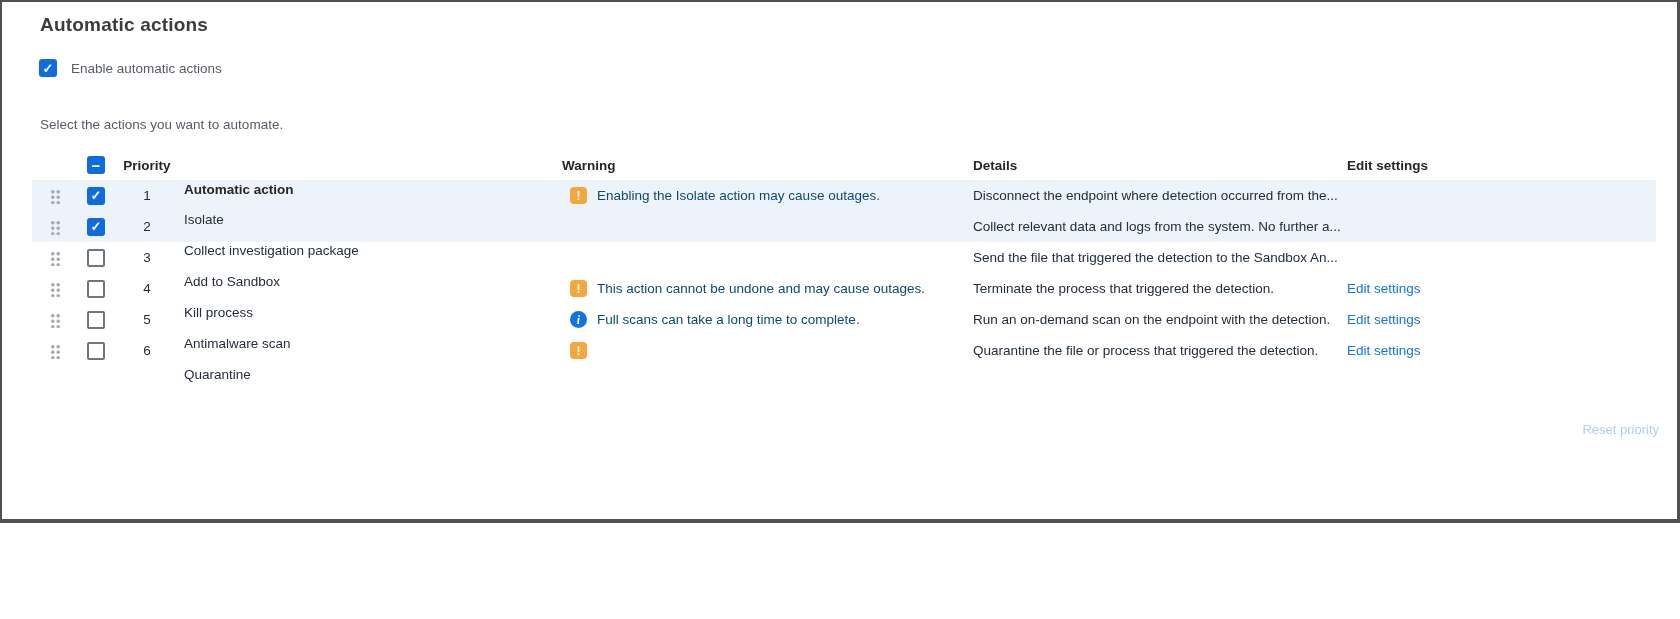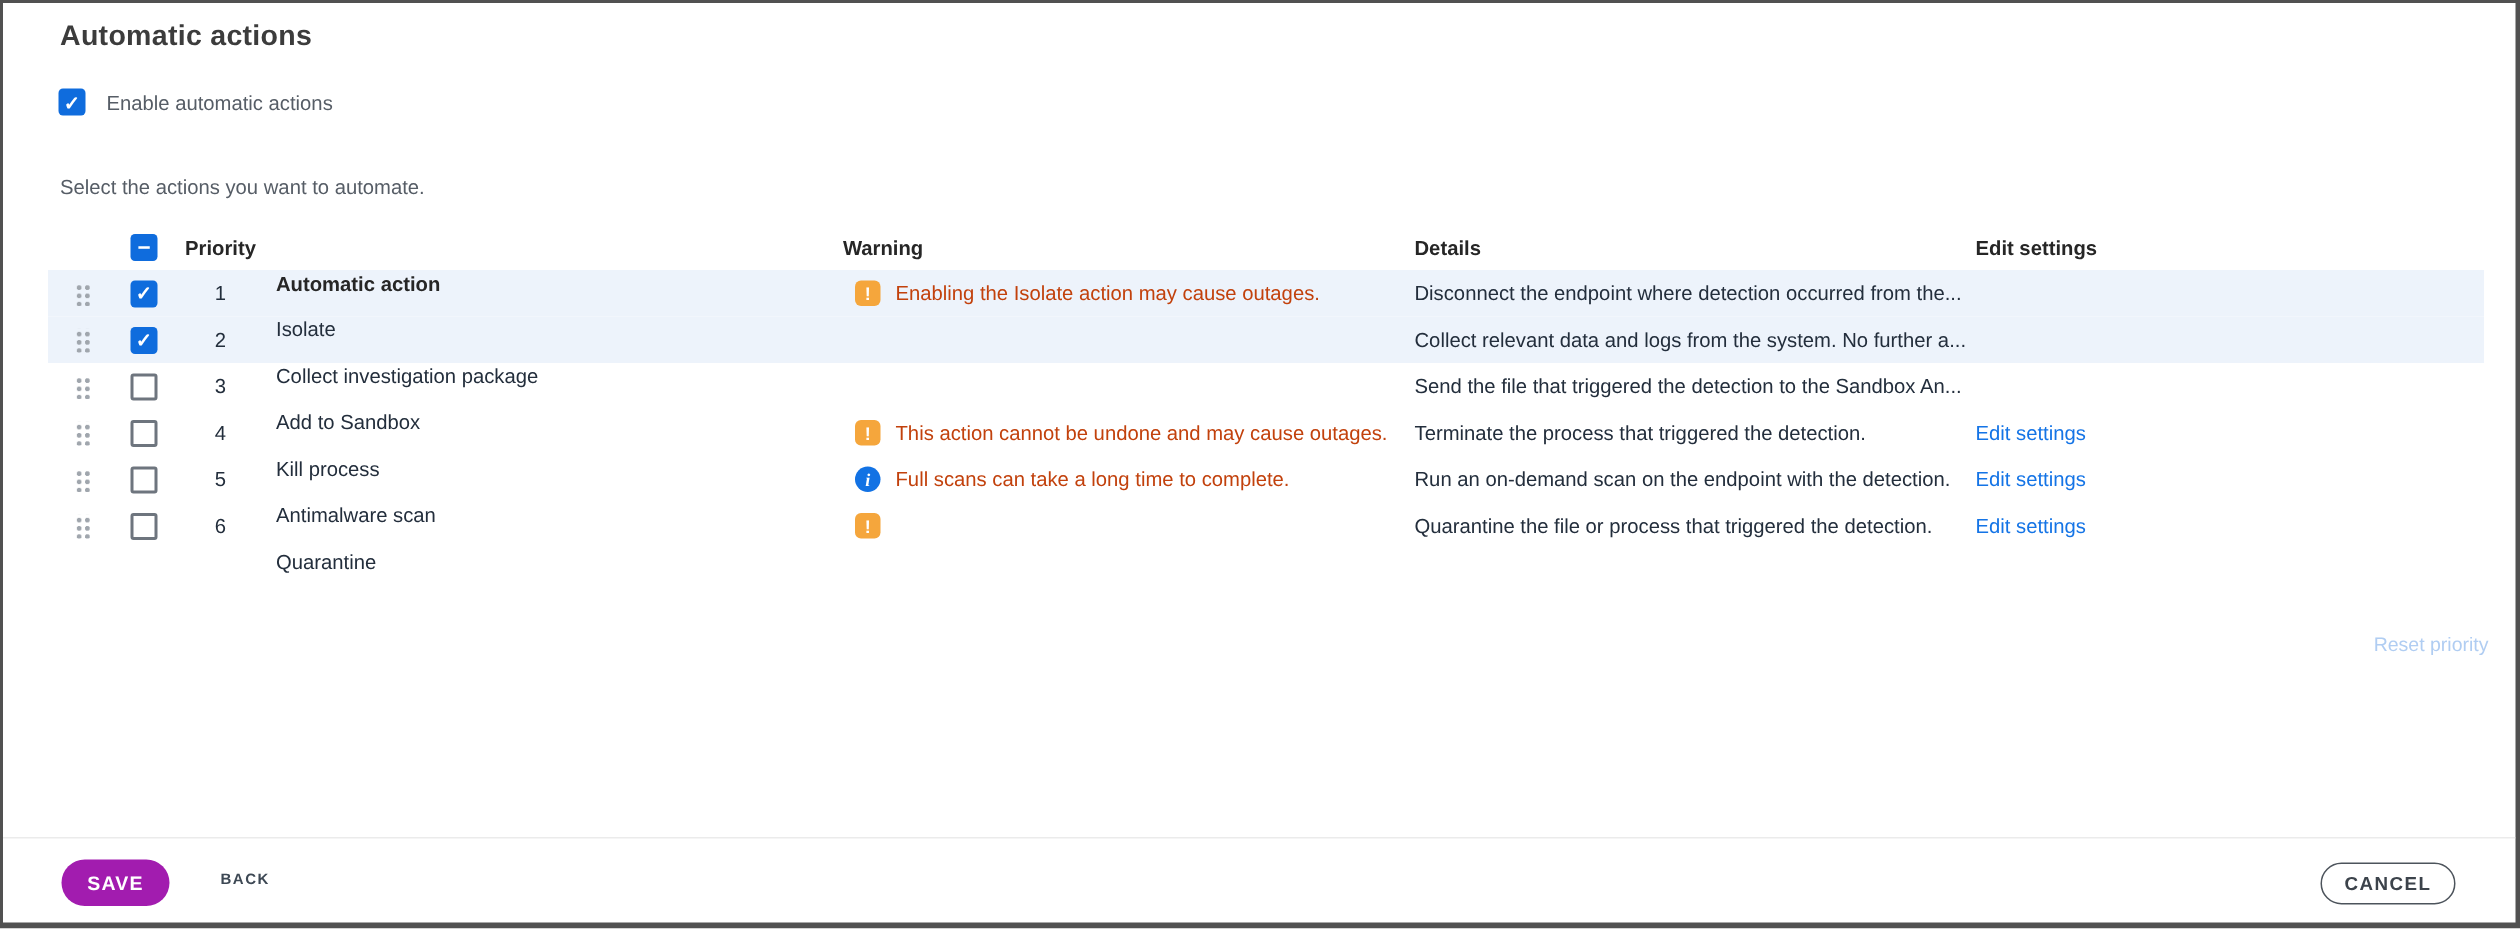--- a/index.html
+++ b/index.html
@@ -1,19 +1,19 @@
 <!DOCTYPE html>
 <html><head>
 <meta charset="utf-8">
 <style>
   * { margin:0; padding:0; box-sizing:border-box; }
   html,body { background:#fff; }
   body { font-family:"Liberation Sans", sans-serif; }
   .page {
-    position:relative; width:1680px; height:619px; background:#fff;
+    position:relative; width:1680px; height:523px; background:#fff;
     border:2px solid #515151; border-bottom-width:4px; border-right-width:3px;
     overflow:hidden;
     padding-left:32px;
   }
   .page-title {
     position:absolute; left:38px; top:12px;
     font-size:19px; font-weight:600; color:#3c3c3c; letter-spacing:.2px;
   }
   .enable-row { position:absolute; left:37px; top:57px; display:flex; align-items:center; gap:14px; }
   .enable-label { font-size:13.5px; color:#565d66; }
@@ -33,39 +33,39 @@
   .table { position:absolute; left:30px; top:148px; width:1624px; font-size:13.5px; color:#232e3c; }
   .thead { display:flex; align-items:center; height:30px; font-weight:700; color:#262626; font-size:13.5px; }
   .trow  { display:flex; align-items:center; height:31px; background:#fff; }
   .trow.selected { background:#edf3fb; }
 
   .c-drag  { width:40px;  display:flex; justify-content:flex-start; padding-left:18px; }
   .c-check { width:38px;  display:flex; padding-left:15px; }
   .c-pri   { width:74px;  text-align:center; }
   .c-act   { width:378px;margin-top:48px; }
   .c-warn  { width:381px; display:flex; align-items:center; }
-  .c-det   { width:374px; }
+  .c-det   { width:374px;margin-left:30px; }
   .c-edit  { flex:1; }
 
   .drag-handle {
     width:11px; height:16px; cursor:grab;
     background-image:radial-gradient(circle, #a0a6ad 1.4px, transparent 1.8px);
     background-size:5.5px 5.5px; background-position:0 1px;
   }
   .thead .c-drag .drag-handle { visibility:hidden; }
 
   .warn-icon {
     width:17px; height:17px; margin-left:8px; margin-right:10px; flex:0 0 17px;
     display:flex; align-items:center; justify-content:center;
     color:#fff; font-weight:700; font-size:12px; line-height:1;
   }
   .warn-icon.warning { background:#f5a63c; border-radius:4px; }
   .warn-icon.info    { background:#1272e4; border-radius:50%; font-style:italic; font-family:"Liberation Serif",serif; font-size:12px; }
   .warn-icon.hidden  { visibility:hidden; }
-  .warn-text { color:#c2410c; }
+  .warn-text { color:#0c4a6e; }
 
   .edit-link { color:#1474e6; cursor:pointer; }
 
   .reset-link {
     position:absolute; right:18px; top:420px;
     font-size:13px; color:#b0cdf2; cursor:default;
   }
 
   
   .footer-divider { position:absolute; left:0; right:0; top:556px; height:1px; background:#ebebeb; }

